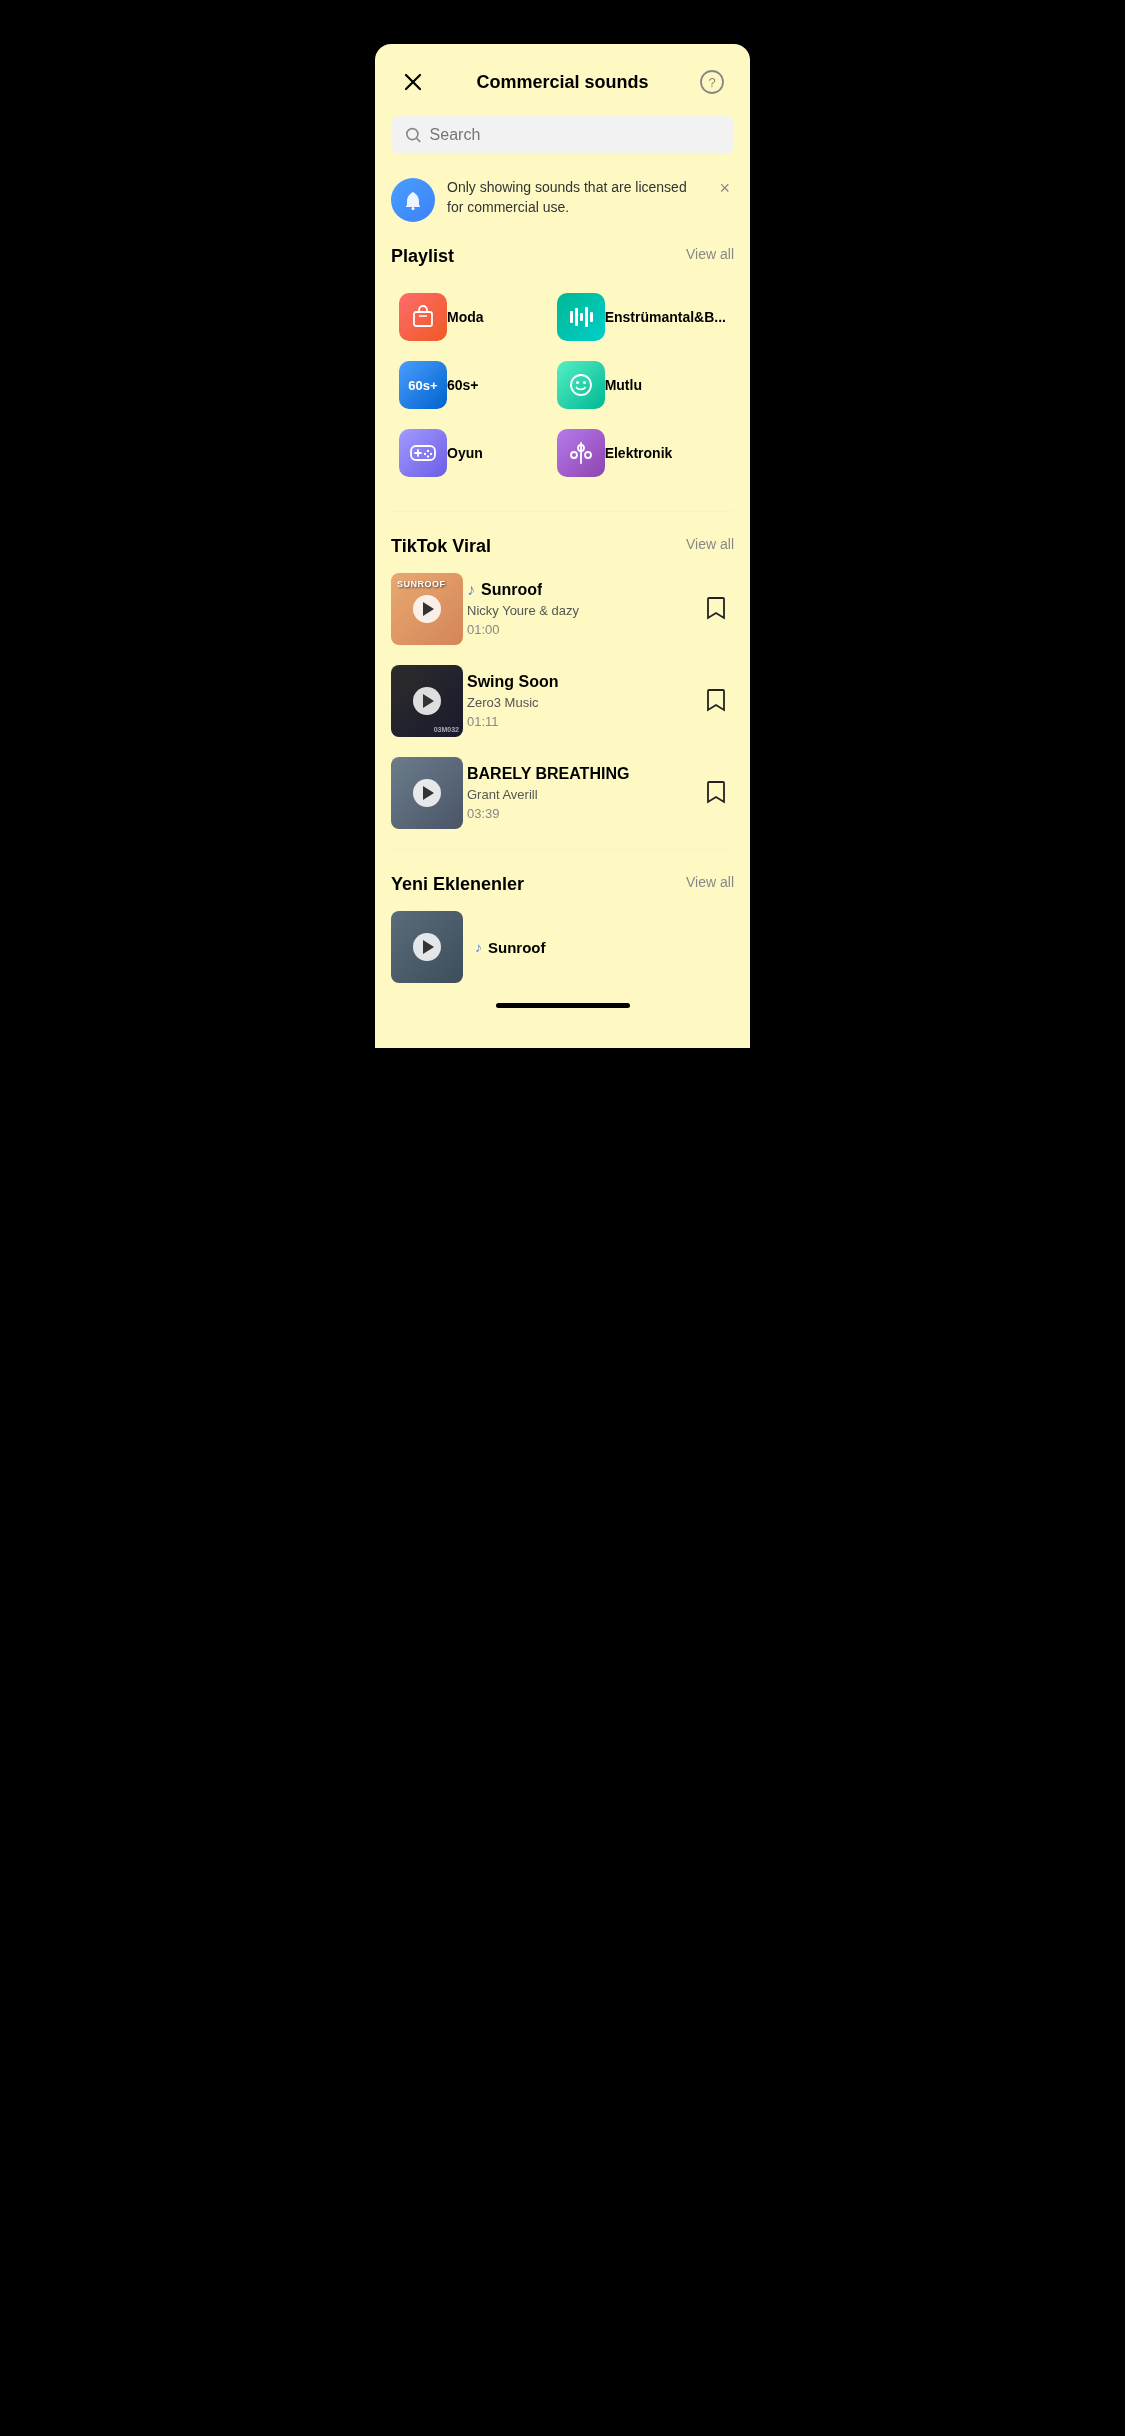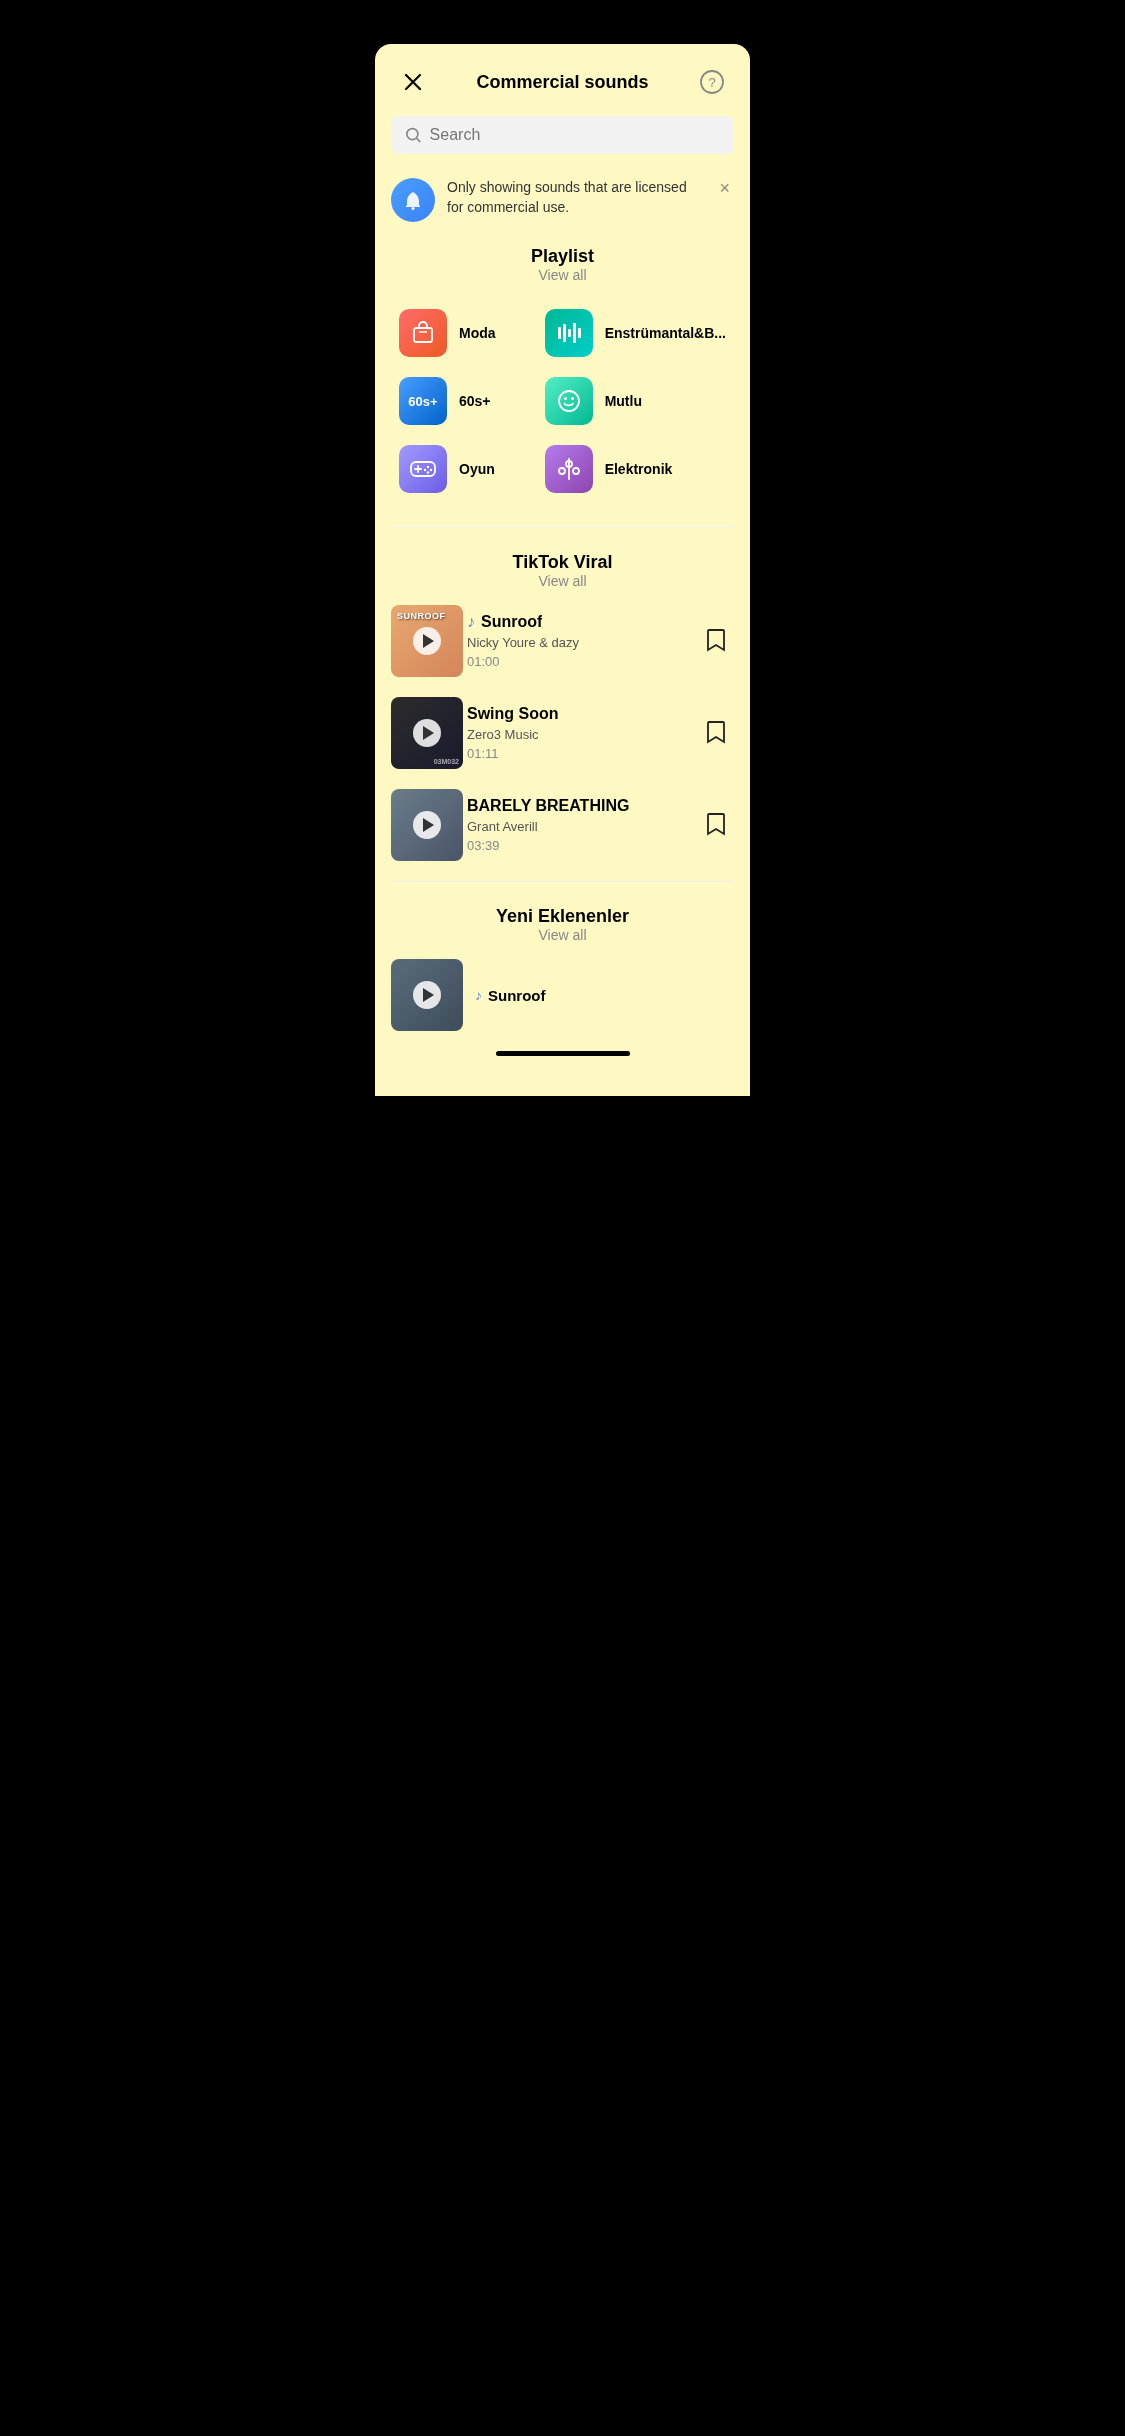--- a/index.html
+++ b/index.html
@@ -131,24 +131,23 @@
       background: #000;
     }
 
     .tab.inactive {
       color: #888;
       font-weight: 400;
     }
 
     .section-header {
       display: flex;
-      align-items: center;
+      align-items: flex-start;
       justify-content: space-between;
       padding: 0 16px 16px;
-      flex-direction: column;
     }
 
     .section-title {
       font-size: 18px;
       font-weight: 700;
       color: #000;
     }
 
     .view-all {
       font-size: 14px;
@@ -160,21 +159,20 @@
       display: grid;
       grid-template-columns: 1fr 1fr;
       gap: 0;
       padding: 0 16px;
       margin-bottom: 24px;
     }
 
     .playlist-item {
       display: flex;
       align-items: center;
-      gap: 12px;
       padding: 10px 8px;
       cursor: pointer;
     }
 
     .playlist-thumb {
       width: 48px;
       height: 48px;
       border-radius: 10px;
       display: flex;
       align-items: center;

